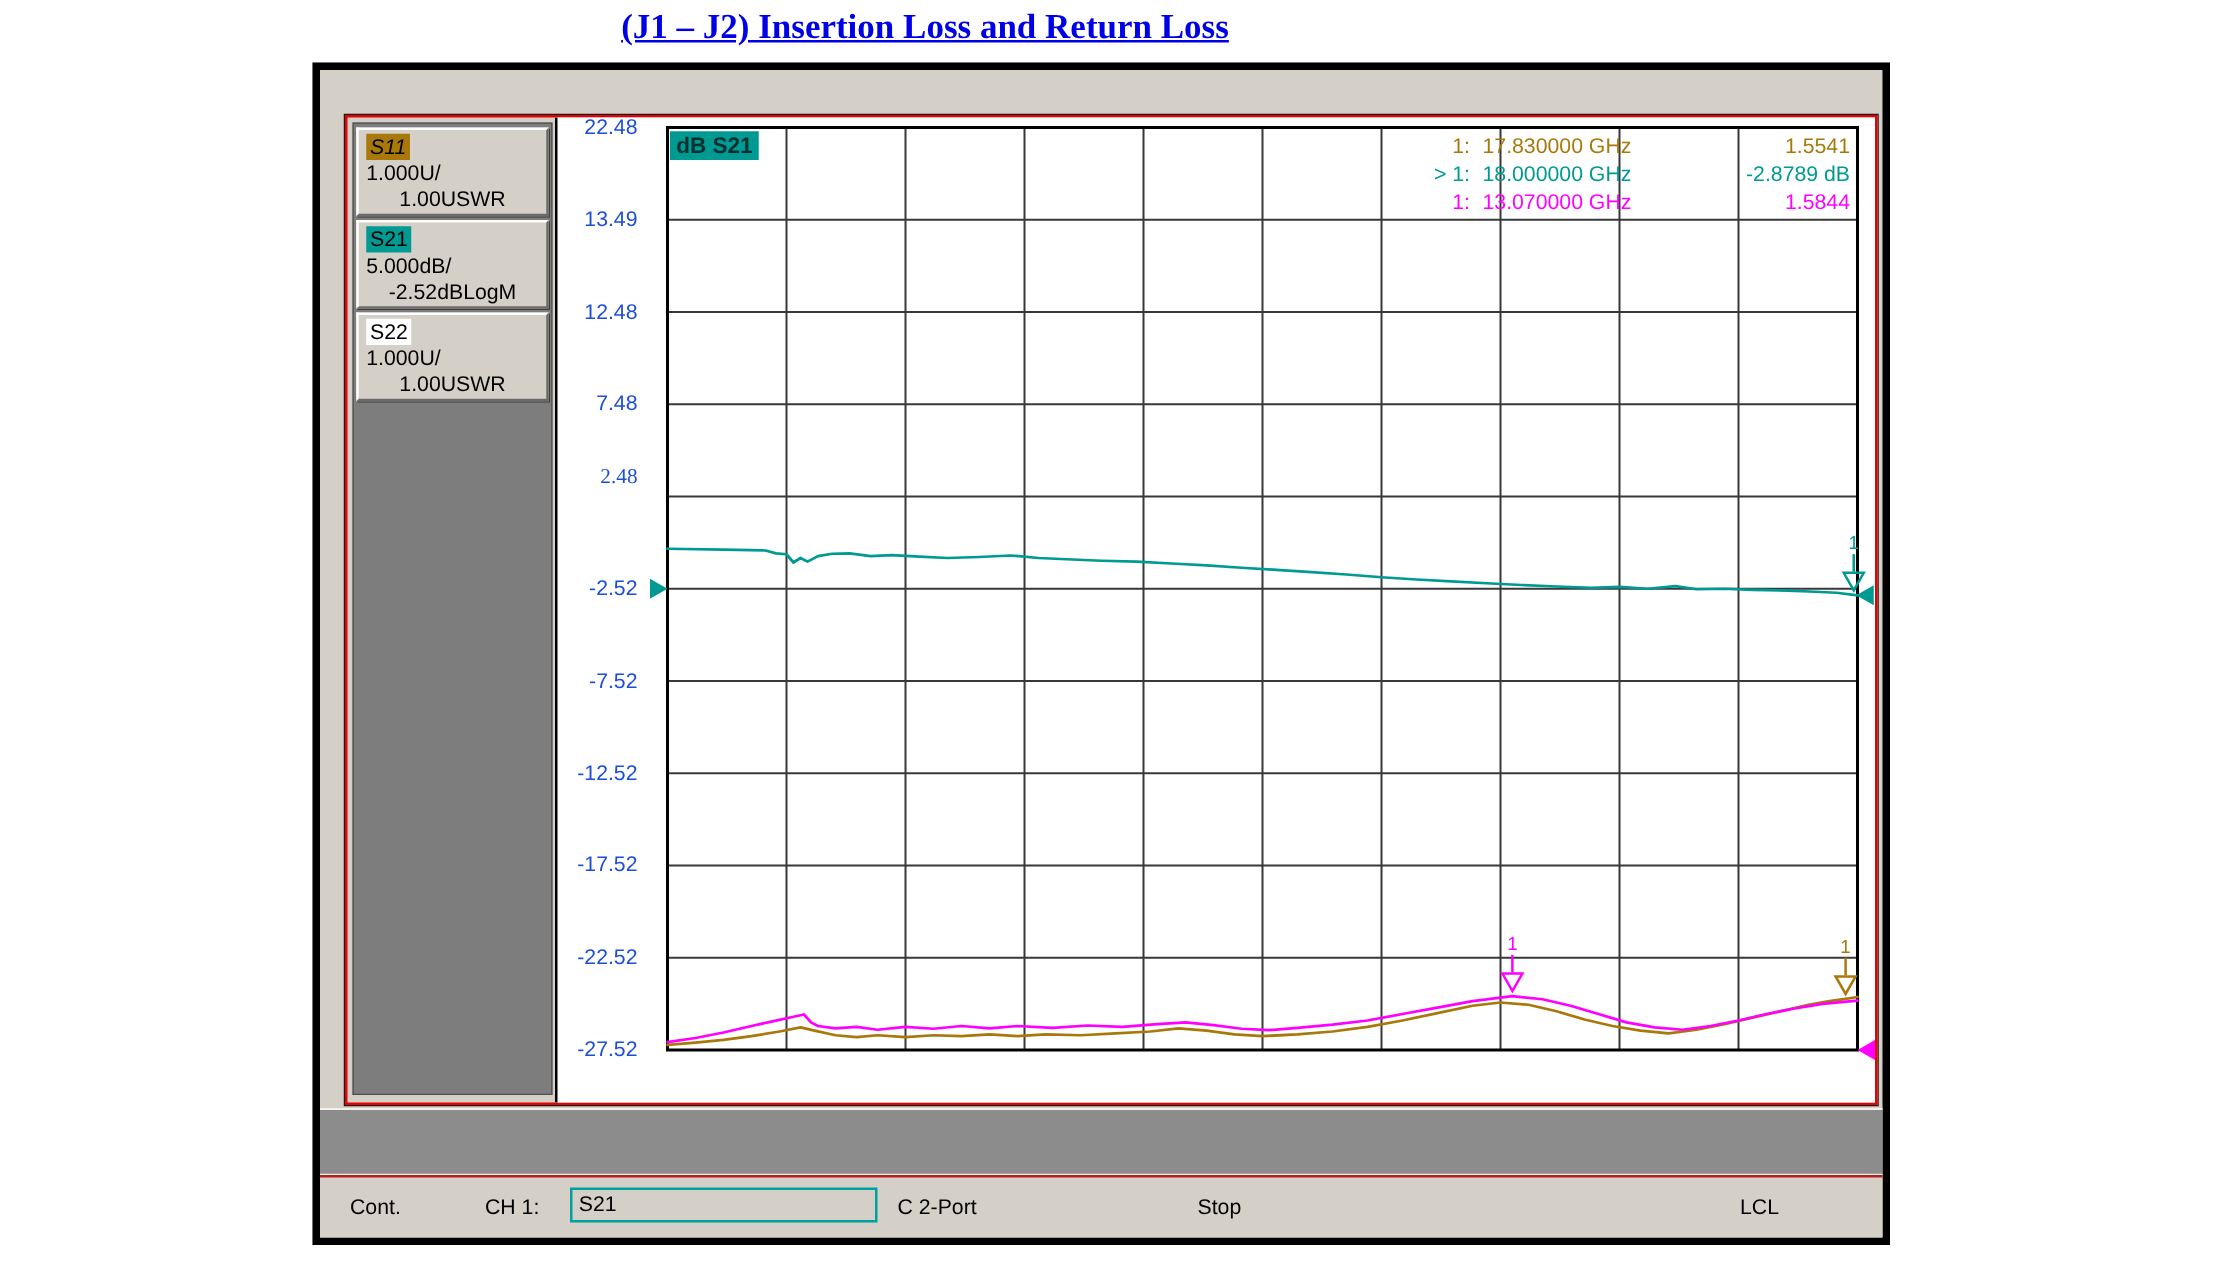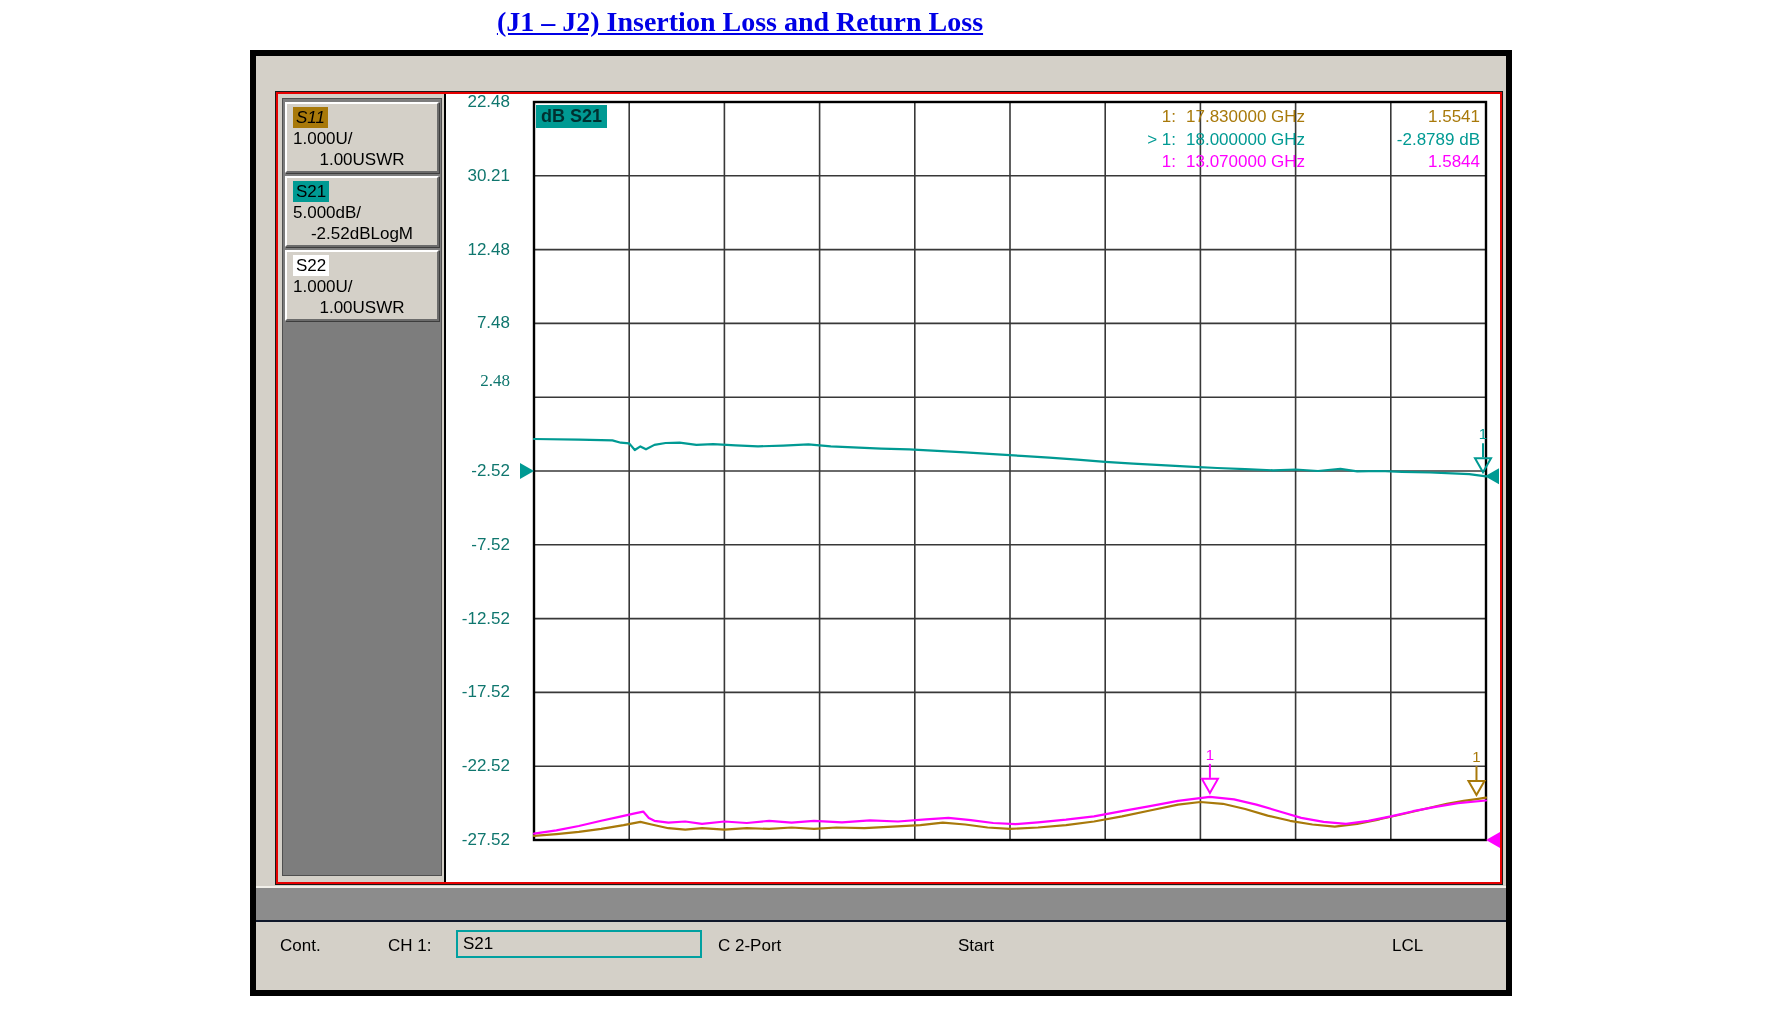--- a/index.html
+++ b/index.html
@@ -28,42 +28,42 @@
                border:2px solid; border-color:#ffffff #6b6b6b #6b6b6b #ffffff;
                box-shadow:1px 1px 0 #3d3d3d; font-size:17px; color:#000; line-height:21px; }
   .trace-chip { display:inline-block; padding:0 3px; font-size:17px; color:#000; }
   .trace-line3 { display:flex; justify-content:center; }
 
   .plotarea { position:absolute; left:166px; top:0; width:1056px; height:788px;
               background:#ffffff; border-left:2px solid #000; }
   .plotarea svg { position:absolute; left:0; top:0; }
 
   .ylab { position:absolute; left:2px; width:62px; height:20px; text-align:right;
-          font-size:17px; color:#0f766e; line-height:20px; }
+          font-size:17px; color:#1d4ed8; line-height:20px; }
 
   .trace-label-chip { position:absolute; left:90px; top:11px; padding:1px 5px;
                       font-size:18px; color:#003030; font-weight:bold; }
 
   .mk-row { position:absolute; right:20px; width:416px; height:22px; display:flex;
             font-size:17px; line-height:22px; white-space:pre; }
   .mk-pre { width:112px; text-align:right; }
   .mk-frq { width:172px; text-align:left; padding-left:10px; }
   .mk-val { width:132px; text-align:right; }
 
   .plot-footer { position:absolute; left:0; right:0; top:750px; height:34px;
                  font-size:18px; color:#000; }
   .footer-start { position:absolute; left:76px; top:4px; display:flex; align-items:center; }
   .legend-dash { display:inline-block; width:24px; height:5px; margin-left:8px; }
   .footer-stop  { position:absolute; right:16px; top:4px; }
 
   .gray-band { position:absolute; left:0; top:830px; width:100%; height:54px;
                background:#8c8c8c; border-top:2px solid #f2f0ea; border-bottom:1px solid #f2f0ea; }
 
-  .statusbar { position:absolute; left:0; top:864px; width:100%; height:50px;
-               background:#d4d0c8; border-top:2px solid #0f172a; font-size:17px; color:#000; }
+  .statusbar { position:absolute; left:0; top:884px; width:100%; height:50px;
+               background:#d4d0c8; border-top:2px solid #b91c1c; font-size:17px; color:#000; }
   .sb-item { position:absolute; top:14px; white-space:nowrap; }
   .sb-input { position:absolute; top:8px; left:200px; width:246px; height:28px;
               background:#d4d0c8; border:2px solid #00a0a0; font-size:17px; color:#000;
               padding-left:5px; font-family:"Liberation Sans","DejaVu Sans",sans-serif; }
 </style>
 </head>
 <body>
 
 <div class="page">
 
@@ -128,21 +128,21 @@
             <path d="M 1029 364.297364 L 1045 364.297364 L 1037 378.297364 Z" fill="#fff" fill-opacity="0" stroke="#009a93" stroke-width="2"></path>
             <line x1="1037" y1="349.297364" x2="1037" y2="363.297364" stroke="#009a93" stroke-width="2"></line>
             <text x="1037" y="345.297364" text-anchor="middle" font-size="15" fill="#009a93" font-family="Liberation Sans, DejaVu Sans, sans-serif">1</text>
             <path d="M 755.92 684.87128 L 771.92 684.87128 L 763.92 698.87128 Z" fill="#fff" fill-opacity="0" stroke="#ff00ff" stroke-width="2"></path>
             <line x1="763.92" y1="669.87128" x2="763.92" y2="683.87128" stroke="#ff00ff" stroke-width="2"></line>
             <text x="763.92" y="665.87128" text-anchor="middle" font-size="15" fill="#ff00ff" font-family="Liberation Sans, DejaVu Sans, sans-serif">1</text>
           </svg>
 
         <div id="ylabels">
             <div class="ylab" style="top: -2px;">22.48</div>
-            <div class="ylab" style="top: 71.8px;">30.21</div>
+            <div class="ylab" style="top: 71.8px;">13.49</div>
             <div class="ylab" style="top: 145.6px;">12.48</div>
             <div class="ylab" style="top: 219.4px;">7.48</div>
             <div class="ylab" style="top: 277px; font-family: Liberation Serif, serif;">2.48</div>
             <div class="ylab" style="top: 367px;">-2.52</div>
             <div class="ylab" style="top: 440.8px;">-7.52</div>
             <div class="ylab" style="top: 514.6px;">-12.52</div>
             <div class="ylab" style="top: 588.4px;">-17.52</div>
             <div class="ylab" style="top: 662.2px;">-22.52</div>
             <div class="ylab" style="top: 736px;">-27.52</div>
           </div>
@@ -158,17 +158,17 @@
       </div>
     </div>
 
     <div class="gray-band"></div>
 
     <div class="statusbar">
       <span class="sb-item" style="left:24px">Cont.</span>
       <span class="sb-item" style="left:132px">CH 1:</span>
       <input class="sb-input" readonly="" value="S21" style="">
       <span class="sb-item" style="left:462px">C  2-Port</span>
-      <span class="sb-item" style="left:702px">Start</span>
+      <span class="sb-item" style="left:702px">Stop</span>
       <span class="sb-item" style="left:1136px">LCL</span>
     </div>
   </div>
 </div>
 
 </body></html>

